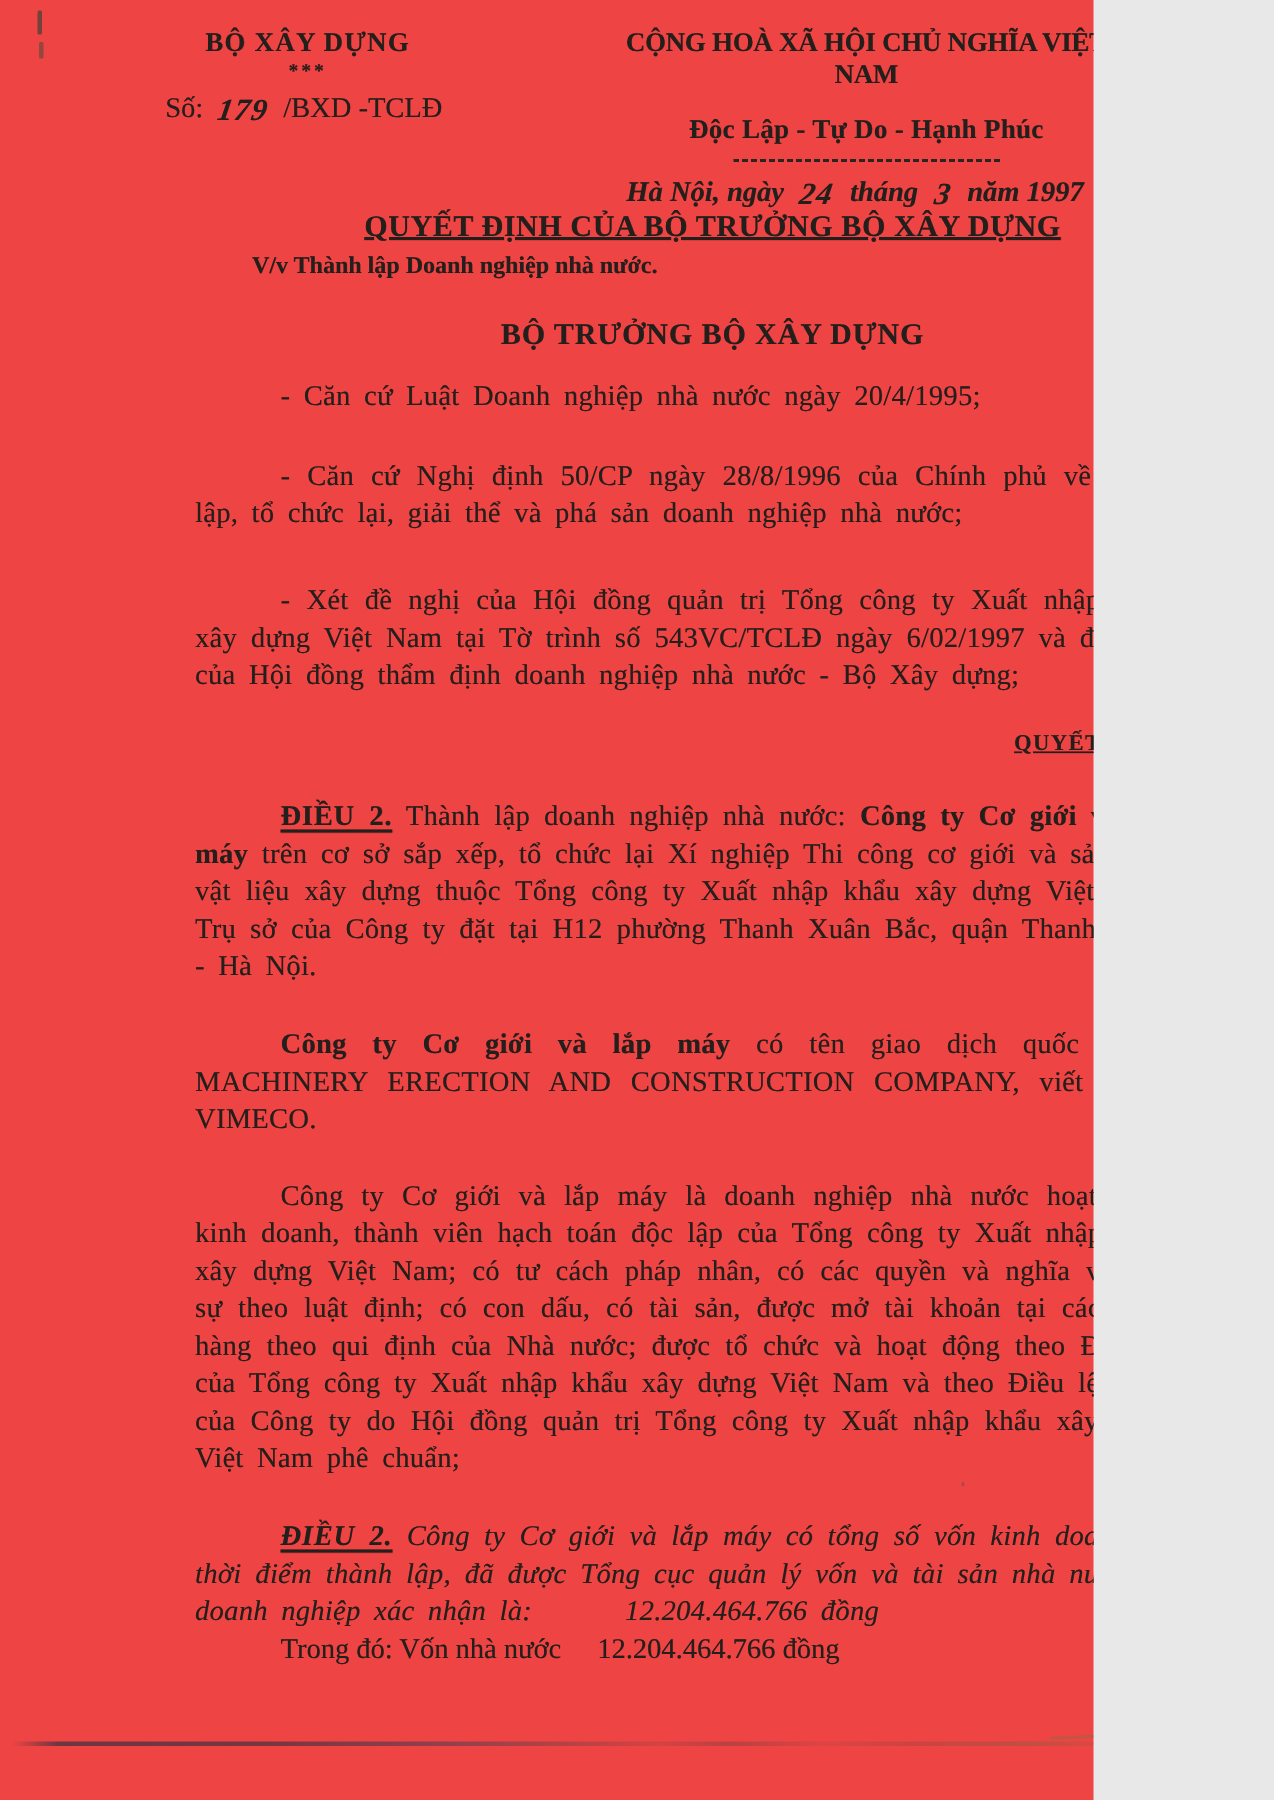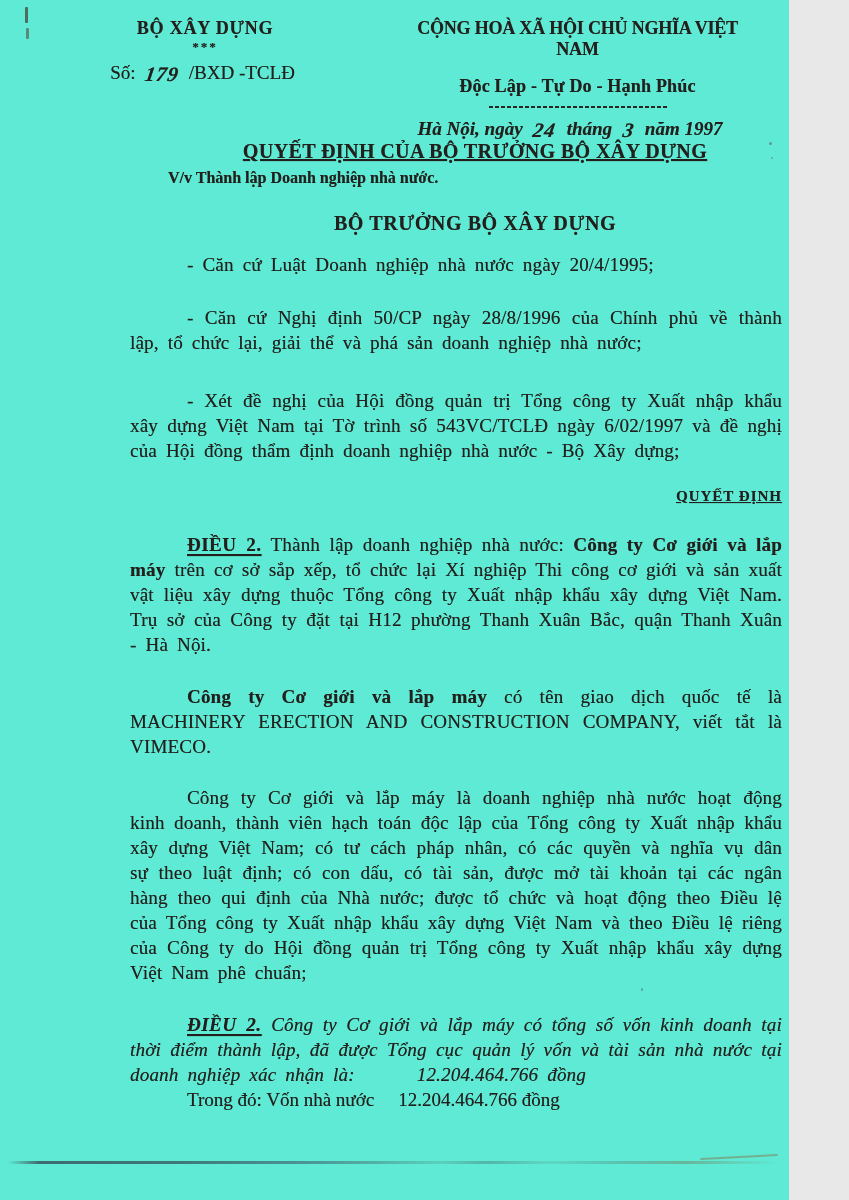--- a/index.html
+++ b/index.html
@@ -1,20 +1,20 @@
 <!DOCTYPE html>
 <html><head>
 <meta charset="utf-8">
 <style>
   * { margin:0; padding:0; box-sizing:border-box; }
   html,body { background:#e8e8e8; }
   .page {
     position:relative;
-    width:789px; height:1200px;
-    background:#5eead4;
+    width:729px; height:1200px;
+    background:#ef4444;
     font-family:"Liberation Serif","DejaVu Serif",serif;
     color:#221f1c;
     overflow:hidden;
     text-shadow:0.2px 0.2px 0.4px rgba(35,28,20,.55);
   }
 
   
   .hdr-left {
     position:absolute; left:100px; top:18px; width:210px;
     text-align:center;

